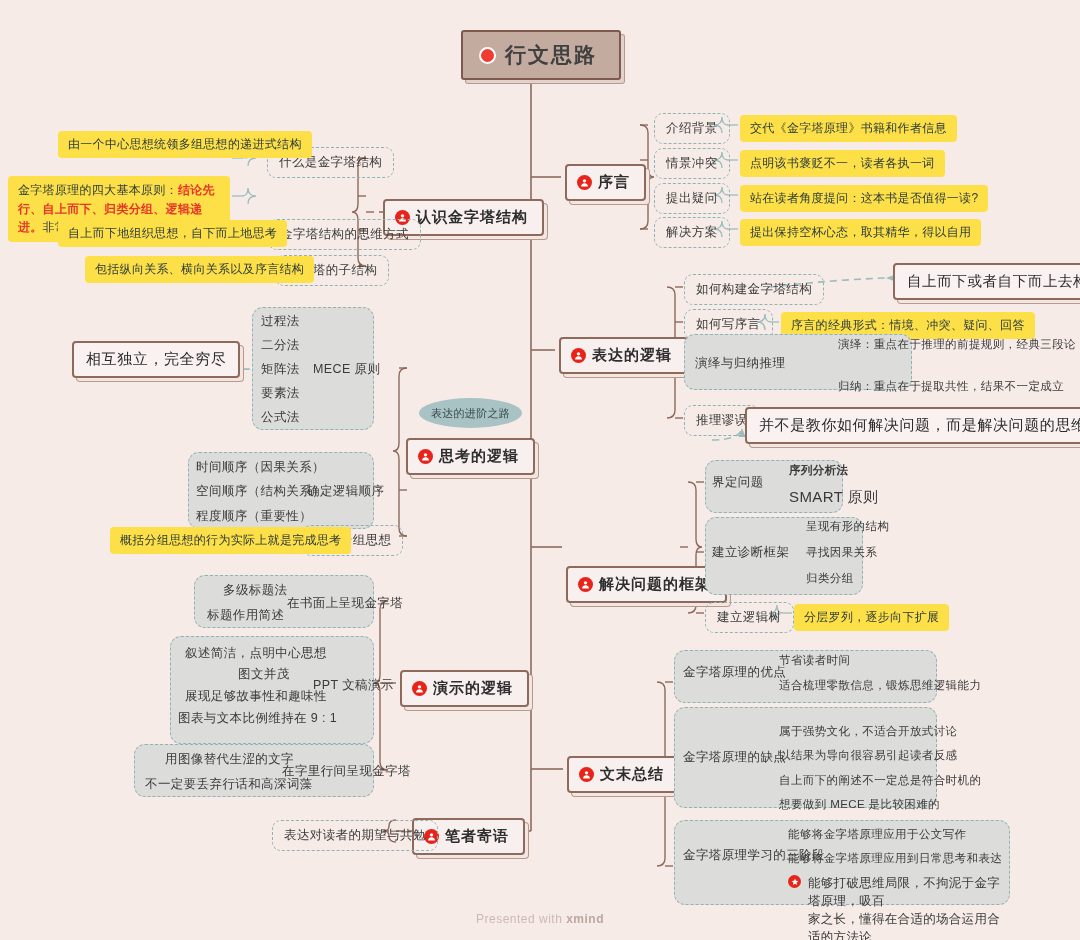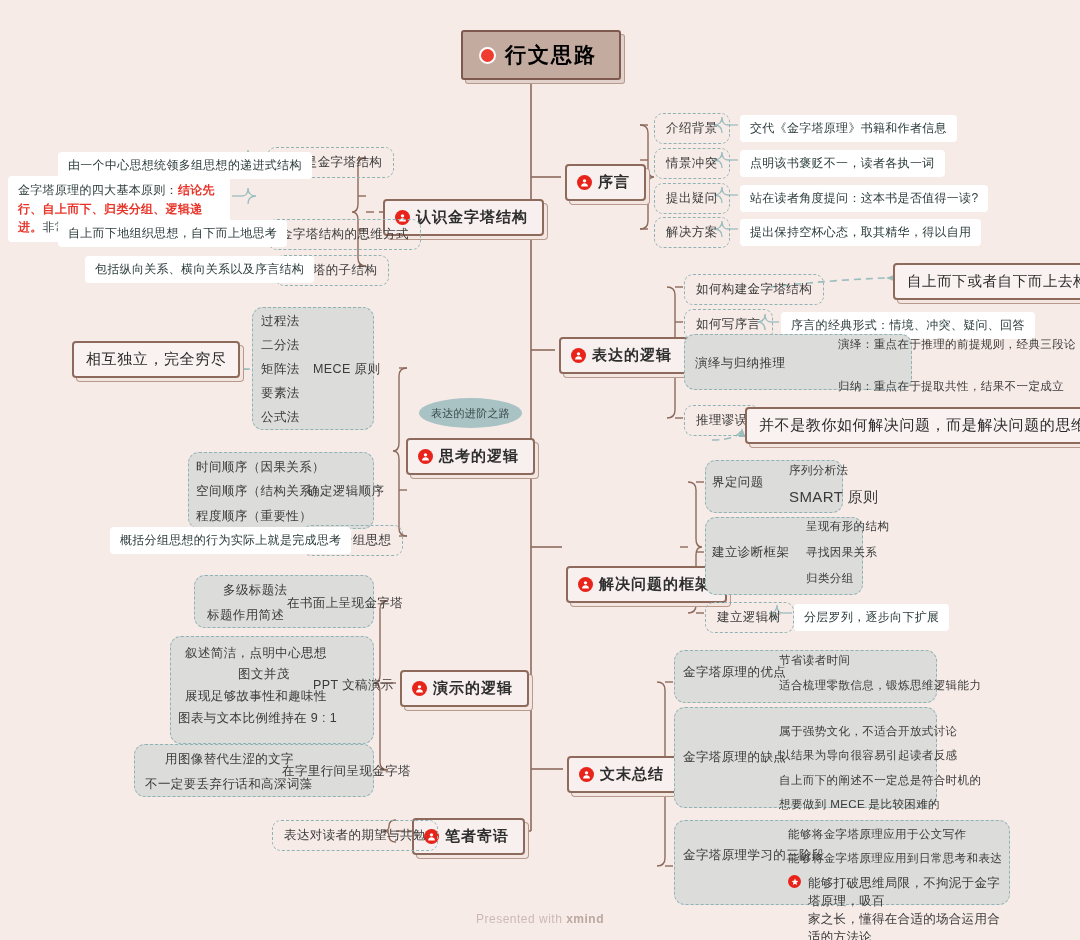--- a/index.html
+++ b/index.html
@@ -11,21 +11,21 @@
   }
   #canvas { position:absolute; inset:0; }
   svg.links { position:absolute; left:0; top:0; width:1080px; height:940px; pointer-events:none; }
 
   
   .node { position:absolute; display:flex; align-items:center; }
 
   
   .central {
     background:#c3ab9f; border:2px solid #7d5a4d; border-radius:3px;
-    padding:9px 22px 9px 16px; font-size:21px; font-weight:bold; color:#000000;
+    padding:9px 22px 9px 16px; font-size:21px; font-weight:bold; color:#404040;
     box-shadow:4px 4px 0 -1px #e3d2cb, 4px 4px 0 0 #b49b8e;
     letter-spacing:2px;
   }
   
   .main-branch {
     background:#f7f0ee; border:2px solid #8d6a5c; border-radius:4px;
     padding:7px 14px 7px 10px; font-size:15px; font-weight:bold; color:#2e2e2e;
     box-shadow:4px 4px 0 -1px #f3e6e1, 4px 4px 0 0 #b79a8d;
     white-space:nowrap; letter-spacing:1px;
   }
@@ -37,21 +37,21 @@
     letter-spacing:.6px;
   }
   
   .sub {
     border:1.4px dashed #8fb3b5; border-radius:9px; background:transparent;
     padding:6px 11px; font-size:12.5px; color:#3a3a3a; white-space:nowrap;
     letter-spacing:.4px;
   }
   
   .leaf {
-    background:#ffffff; border-radius:4px; padding:5px 10px;
+    background:#fde047; border-radius:4px; padding:5px 10px;
     font-size:12px; color:#2c3b3b; white-space:nowrap; letter-spacing:.3px;
   }
   .leaf b { color:#e8352a; }
   
   .plain { font-size:12.5px; color:#3a3a3a; white-space:nowrap; letter-spacing:.4px; }
   
   .group {
     position:absolute; background:#dcdcda; border:1.4px dashed #8fb3b5;
     border-radius:11px;
   }
@@ -311,21 +311,21 @@
   <div class="node sub" style="left:267px; top:147px;">
     <span>什么是金字塔结构</span>
   </div>
   <div class="node sub" style="left:268px; top:219px;">
     <span>金字塔结构的思维方式</span>
   </div>
   <div class="node sub" style="left:275px; top:255px;">
     <span>金字塔的子结构</span>
   </div>
 
-  <div class="node leaf" style="left:58px; top:152px;align-items:center;">
+  <div class="node leaf" style="left:58px; top:131px;align-items:center;">
     <span>由一个中心思想统领多组思想的递进式结构</span>
   </div>
   <div class="node leaf" style="left:8px; top:176px; white-space:normal; width:222px; line-height:1.55;">
     <span><span>金字塔原理的四大基本原则：</span><b>结论先行、自上而下、归类分组、逻辑递进。</b><span>非常容易让人接受。</span></span>
   </div>
   <div class="node leaf" style="left:58px; top:220px;">
     <span>自上而下地组织思想，自下而上地思考</span>
   </div>
   <div class="node leaf" style="left:85px; top:256px;">
     <span>包括纵向关系、横向关系以及序言结构</span>
@@ -474,21 +474,21 @@
           <path d="M2 15c0-3.3 2.7-5.5 6-5.5s6 2.2 6 5.5z" fill="#fff"></path>
         </svg>
     </span>
     <span>解决问题的框架</span>
   </div>
 
   <div class="group" style="left:705px; top:460px; width:138px; height:53px;"></div>
   <div class="node plain" style="left:712px; top:474px;">
     <span>界定问题</span>
   </div>
-  <div class="node plain" style="left:789px; top:463px; font-size:11.5px;">
+  <div class="node plain" style="left:789px; top:463px; font-size:11.5px;font-weight:bold;">
     <span>序列分析法</span>
   </div>
   <div class="node plain" style="left:789px; top:488px; font-size:15px;">
     <span>SMART 原则</span>
   </div>
 
   <div class="group" style="left:705px; top:517px; width:158px; height:78px;"></div>
   <div class="node plain" style="left:712px; top:544px;">
     <span>建立诊断框架</span>
   </div>

